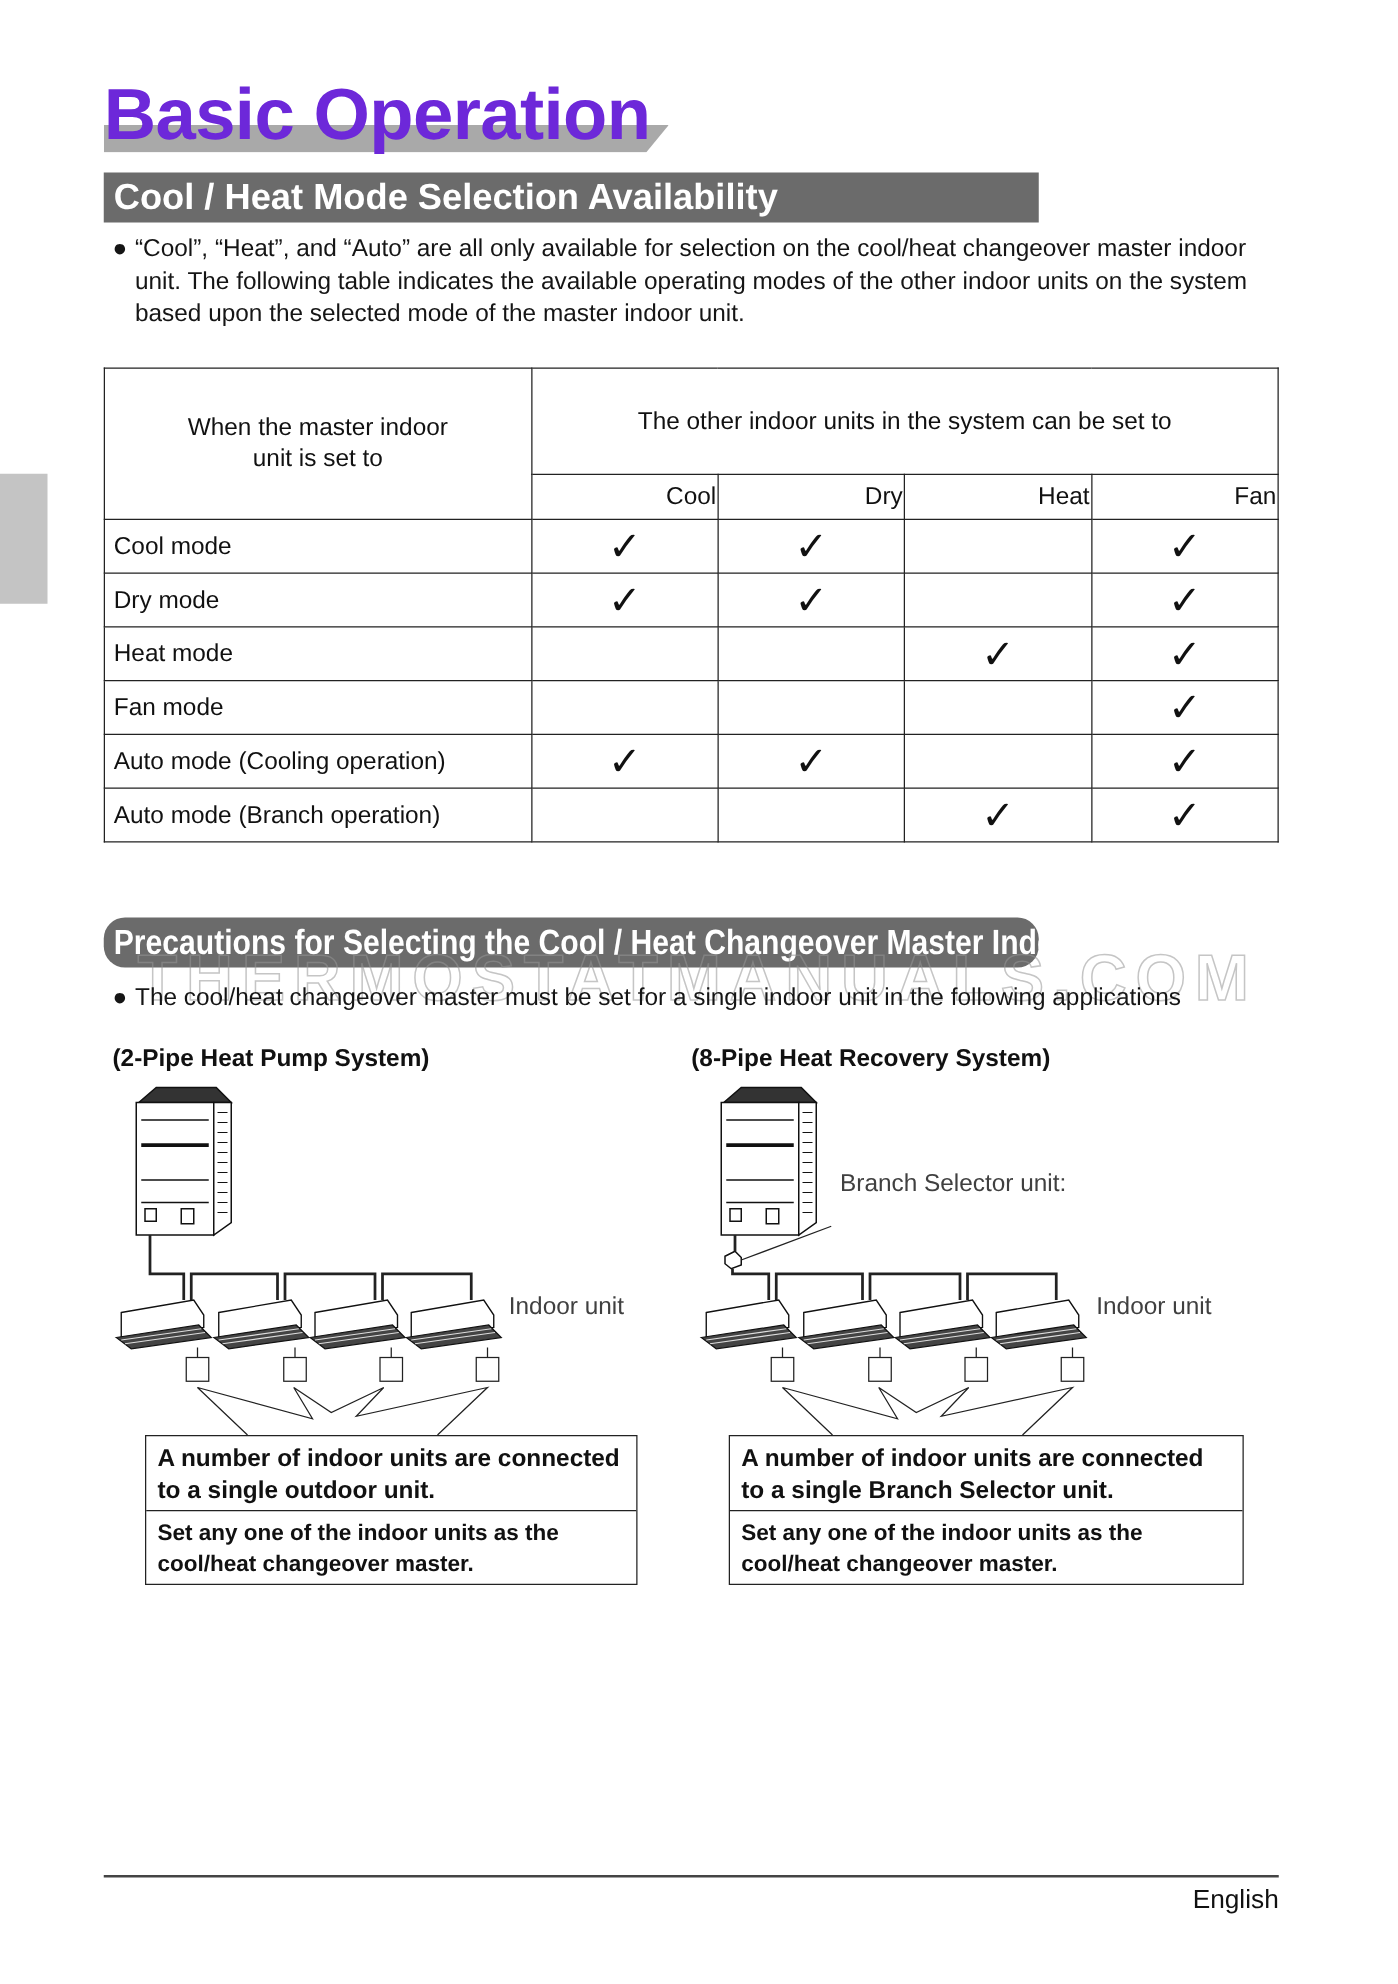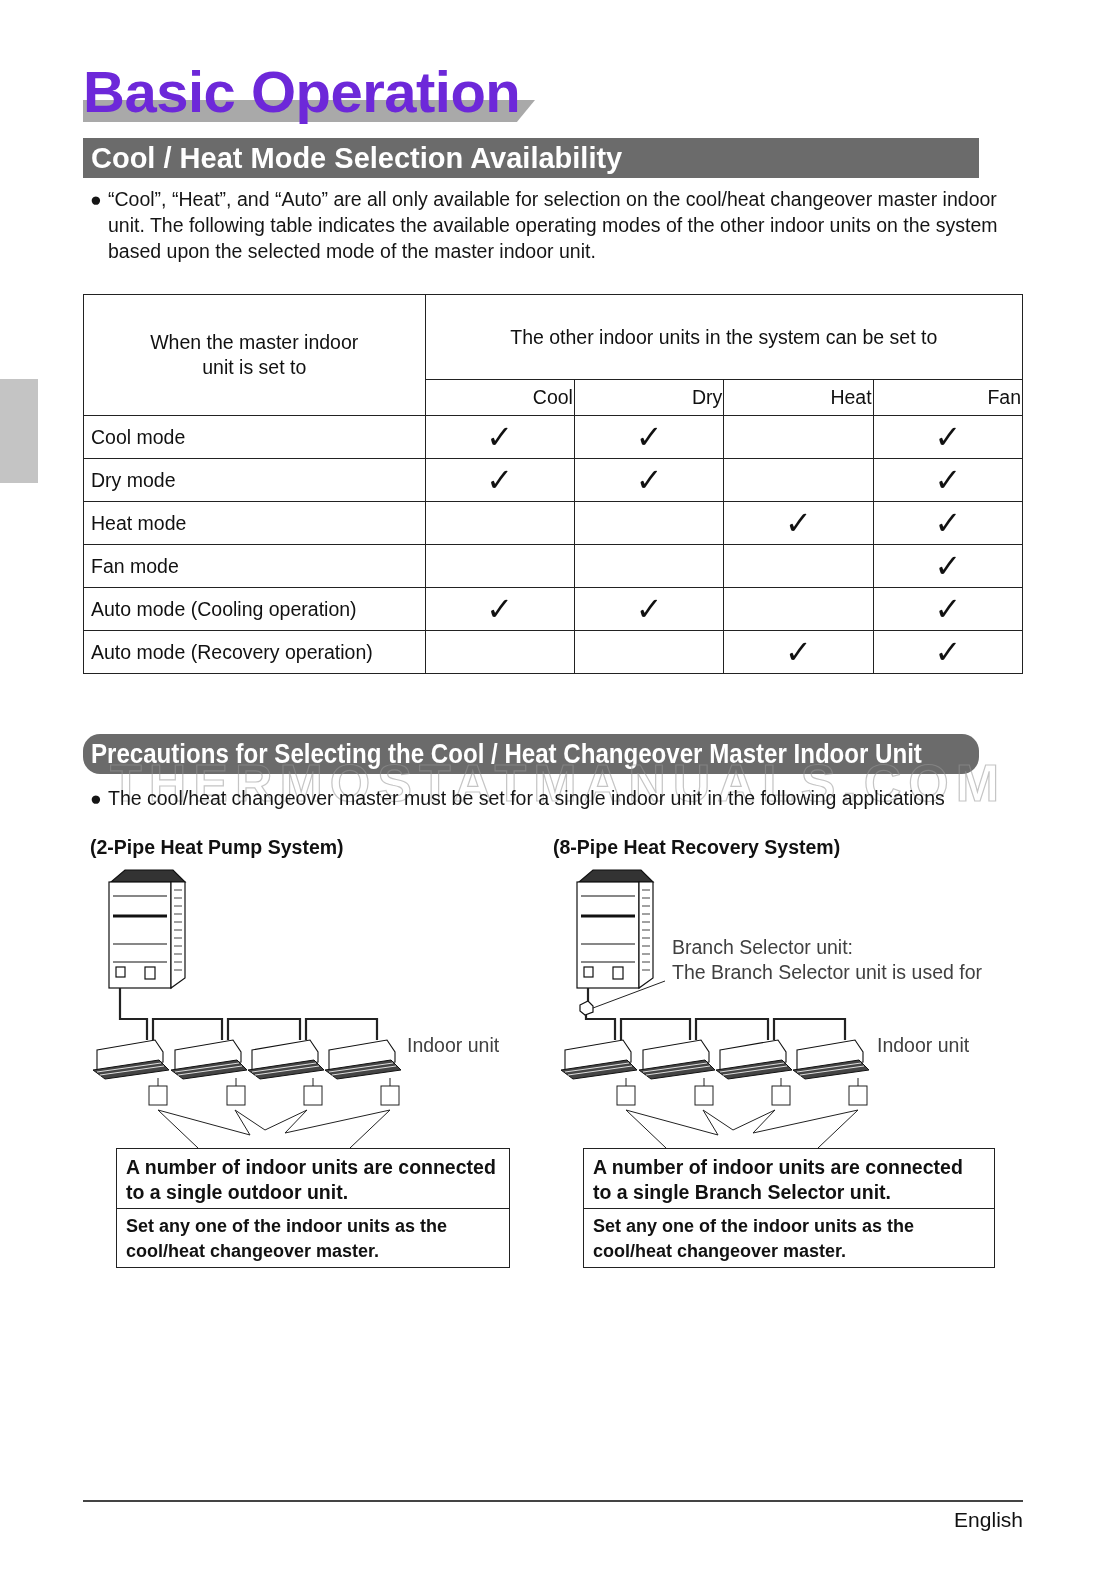--- a/index.html
+++ b/index.html
@@ -4,21 +4,21 @@
 <style>
   html, body { margin:0; padding:0; background:#ffffff; }
   body { width:1118px; height:1587px; position:relative; overflow:hidden; font-family:"Liberation Sans", sans-serif; color:#111; }
   .abs { position:absolute; }
 
   .side-tab { left:0; top:379px; width:38px; height:104px; background:#c4c4c4; }
 
   .title-bar { left:83px; top:100px; width:452px; height:22px; background:#a9a9a9; clip-path:polygon(0 0,100% 0,96% 100%,0 100%); }
   .page-title { left:83px; top:58px; font-size:58px; font-weight:bold; line-height:68px; letter-spacing:-0.5px; color:#6d28d9; margin:0; }
 
-  .section-bar { left:83px; width:896px; height:40px; background:#6b6b6b; color:#fff; font-weight:bold; box-sizing:border-box; padding-left:8px; line-height:40px; }
+  .section-bar { left:83px; width:748px; height:40px; background:#6b6b6b; color:#fff; font-weight:bold; box-sizing:border-box; padding-left:8px; line-height:40px; }
   .sec1 { top:138px; font-size:29px; }
   .sec2 { top:734px; font-size:28px; transform-origin:left;border-radius:17px; }
   .sec2 span { display:inline-block; transform:scaleX(0.86); transform-origin:left center; white-space:nowrap; }
 
   .bullet { left:90px; font-size:19.5px; line-height:26px; color:#151515; }
   .bullet .dot { position:absolute; left:0; top:0; }
   .bullet .txt { display:block; padding-left:18px; }
   .b1 { top:186px; width:925px; }
   .b2 { top:785px; width:935px; white-space:nowrap; }
 
@@ -103,21 +103,21 @@
         <td class="cell">✓</td>
       </tr>
       <tr>
         <td class="row-label">Auto mode (Cooling operation)</td>
         <td class="cell">✓</td>
         <td class="cell">✓</td>
         <td class="cell"></td>
         <td class="cell">✓</td>
       </tr>
       <tr>
-        <td class="row-label">Auto mode (Recovery operation)</td>
+        <td class="row-label">Auto mode (Branch operation)</td>
         <td class="cell"></td>
         <td class="cell"></td>
         <td class="cell">✓</td>
         <td class="cell">✓</td>
       </tr>
     </tbody>
 </table>
 
 <div class="abs section-bar sec2"><span>Precautions for Selecting the Cool / Heat Changeover Master Indoor Unit</span></div>
 
@@ -200,21 +200,20 @@
 </svg>
 
 <div class="abs note-box" style="left:116px;top:1148px;width:394px;">
   <div class="hd">A number of indoor units are connected to a single outdoor unit.</div>
   <div class="bd">Set any one of the indoor units as the cool/heat changeover master.</div>
 </div>
 
 <div class="abs sys-title" style="left:553px;top:836px;">(8-Pipe Heat Recovery System)</div>
 <div class="abs lbl" style="left:672px;top:935px;">
   <div>Branch Selector unit:</div>
-  <div>The Branch Selector unit is used for</div>
 </div>
 <div class="abs lbl" style="left:877px;top:1033px;">Indoor unit</div>
 
 <svg class="abs" style="left:553px;top:860px;" width="330" height="290">
   <g stroke="#111" fill="#fff" stroke-width="1.2">
     <path d="M26 22 L40 10 L88 10 L100 22 Z" fill="#333"></path>
     <rect x="24" y="22" width="62" height="106"></rect>
     <path d="M86 22 L100 22 L100 118 L86 128 Z"></path>
     <g stroke-width="0.8">
         <line x1="89" y1="30" x2="97" y2="30"></line>

